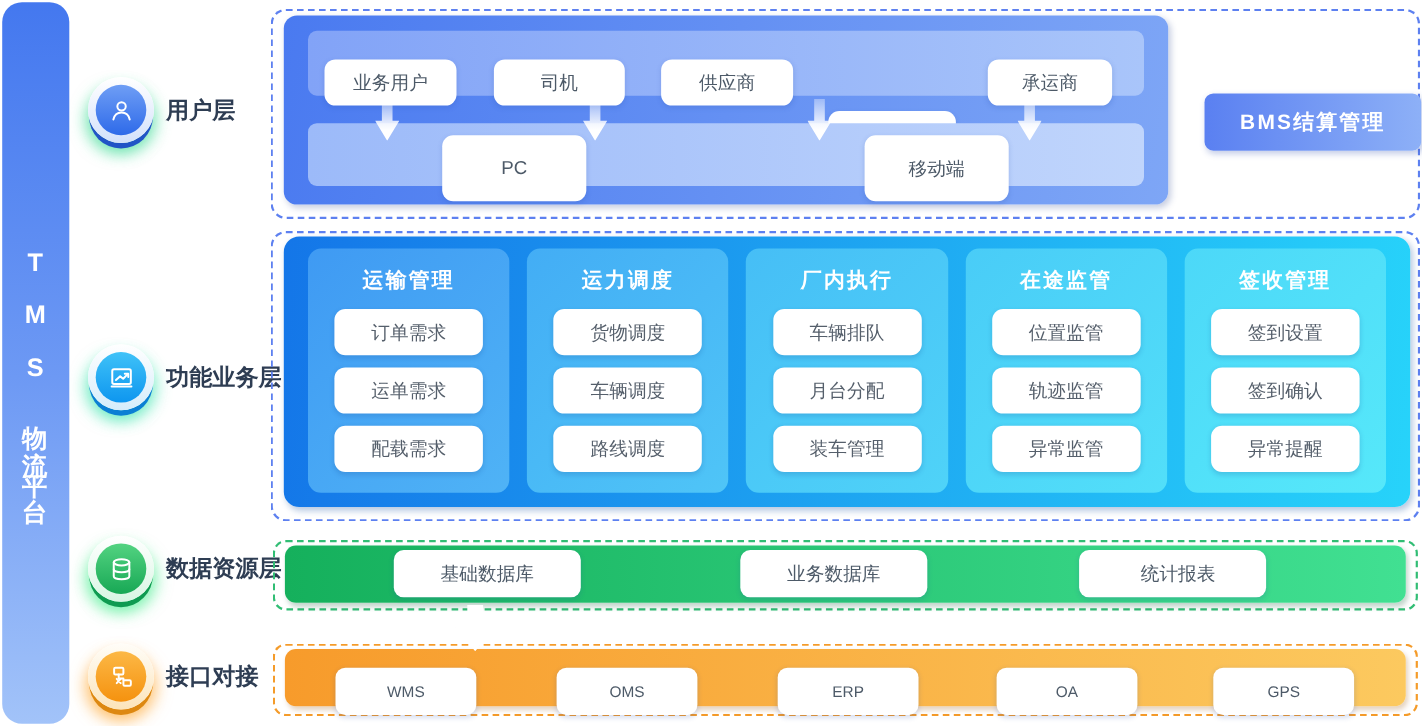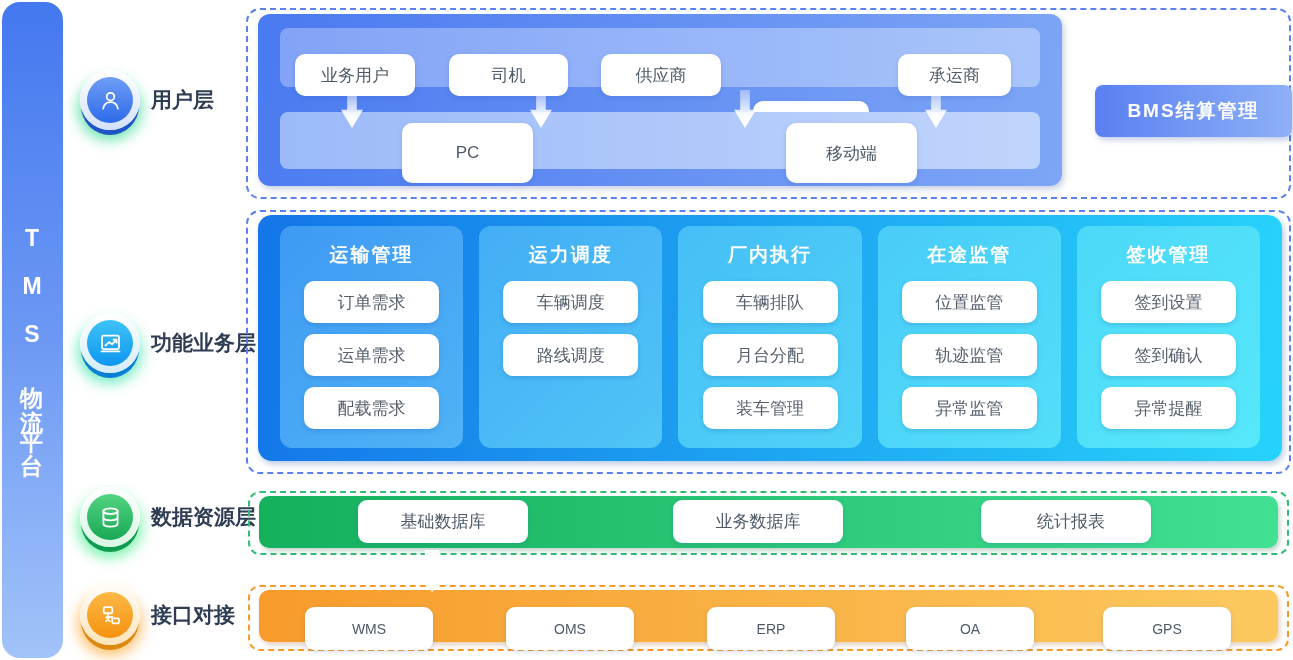--- a/index.html
+++ b/index.html
@@ -191,20 +191,21 @@
   <section class="dash sec-biz">
     <div class="biz-box">
       <div class="biz-col biz-col-1">
         <div class="col-title">运输管理</div>
         <div class="col-chip">订单需求</div>
         <div class="col-chip">运单需求</div>
         <div class="col-chip">配载需求</div>
       </div>
       <div class="biz-col biz-col-2">
         <div class="col-title">运力调度</div>
+        <div class="col-chip">货物调度</div>
         <div class="col-chip">车辆调度</div>
         <div class="col-chip">路线调度</div>
       </div>
       <div class="biz-col biz-col-3">
         <div class="col-title">厂内执行</div>
         <div class="col-chip">车辆排队</div>
         <div class="col-chip">月台分配</div>
         <div class="col-chip">装车管理</div>
       </div>
       <div class="biz-col biz-col-4">

